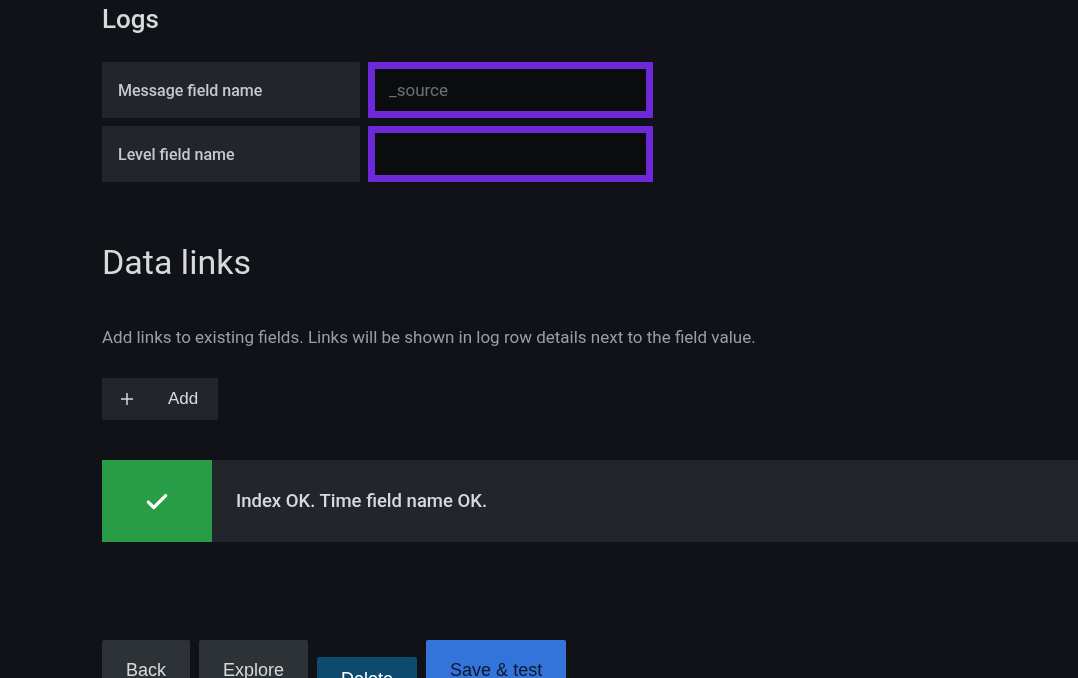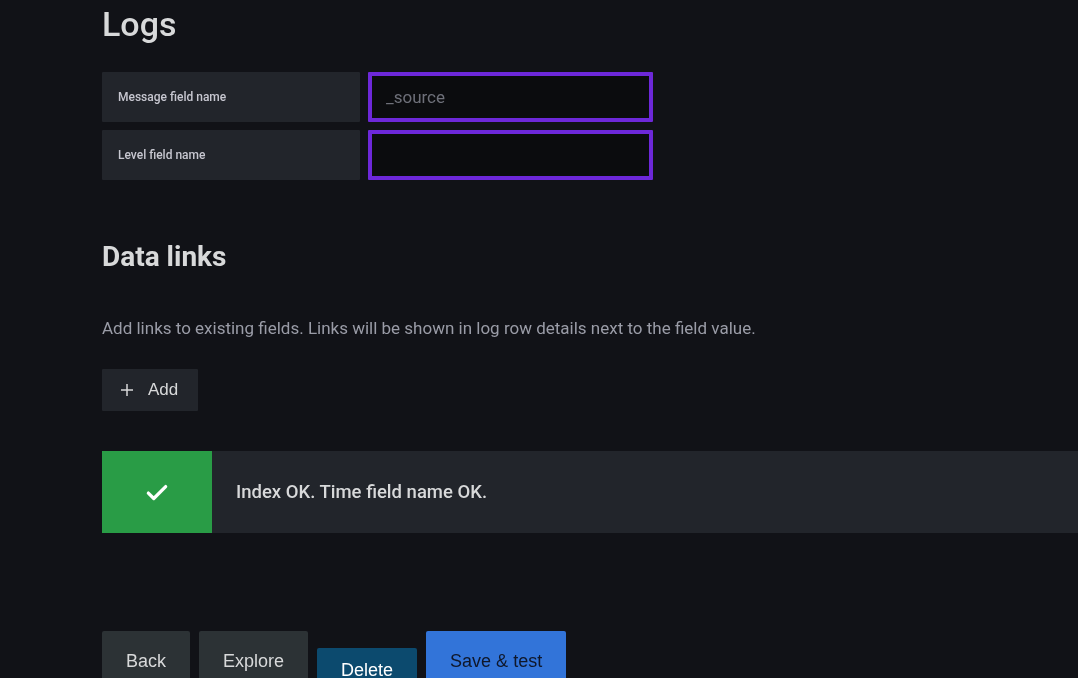--- a/index.html
+++ b/index.html
@@ -11,51 +11,51 @@
       background-color: #111217;
       color: #ccccdc;
       font-family: -apple-system, BlinkMacSystemFont, "Segoe UI", Roboto, Helvetica, Arial, sans-serif;
       width: 1078px;
       height: 678px;
       overflow: hidden;
       padding-left: 102px;
       padding-top: 4px;
     }
     .section-title {
-      font-size: 34px;
+      font-size: 26px;
       font-weight: 500;
       color: #d8d9da;
       margin-bottom: 28px;
     }
     .section-title-2 {
-      font-size: 28px;
-      font-weight: 700;
+      font-size: 34px;
+      font-weight: 400;
       color: #d8d9da;
       margin-bottom: 18px;
       margin-top: 60px;
     }
     .form-row {
       display: flex;
       gap: 8px;
       margin-bottom: 8px;
     }
     .form-label {
       background-color: #22252b;
       color: #c7c7d0;
-      font-size: 12px;
+      font-size: 16px;
       font-weight: 500;
       padding: 12px 16px;
       width: 258px;
       border-radius: 1px;
       display: flex;
       align-items: center;
     }
     .form-input {
       background-color: #0b0c0e;
-      border: 4px solid #6d28d9;
+      border: 7px solid #6d28d9;
       color: #d8d9da;
       font-size: 17px;
       padding: 11px 14px;
       width: 285px;
       border-radius: 1px;
       outline: none;
       font-family: inherit;
     }
     .form-input::placeholder {
       color: #6e7079;
@@ -71,21 +71,21 @@
       background-color: #22252b;
       border: none;
       color: #d8d9da;
       font-size: 17px;
       font-weight: 500;
       padding: 11px 20px 11px 16px;
       border-radius: 1px;
       cursor: pointer;
       display: inline-flex;
       align-items: center;
-      gap: 12px;
+      gap: 32px;
     }
     .plus-icon {
       width: 18px;
       height: 18px;
       display: inline-flex;
       align-items: center;
       justify-content: center;
     }
     .alert-bar {
       display: flex;

